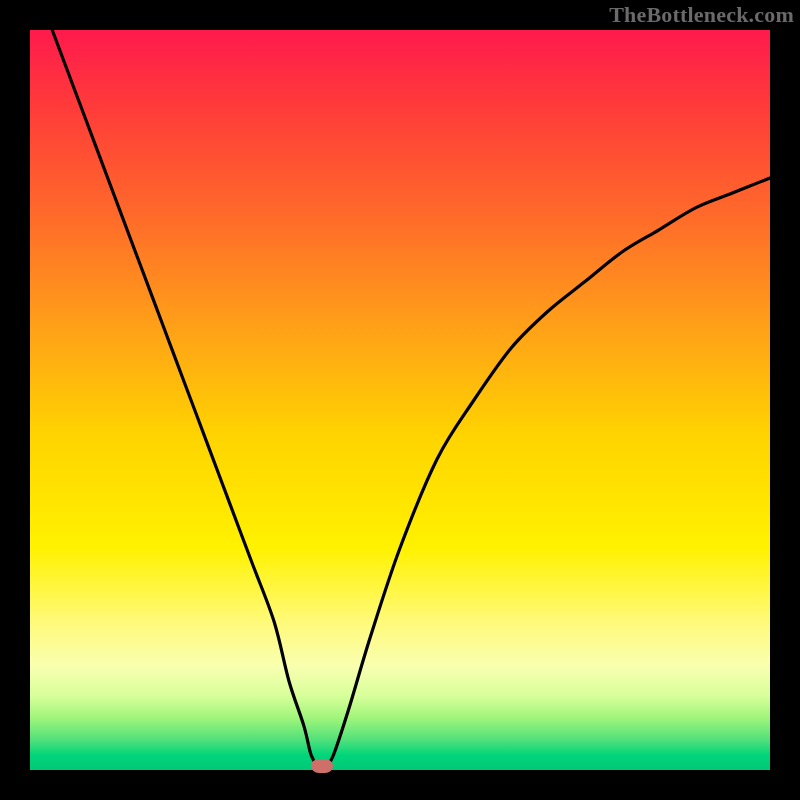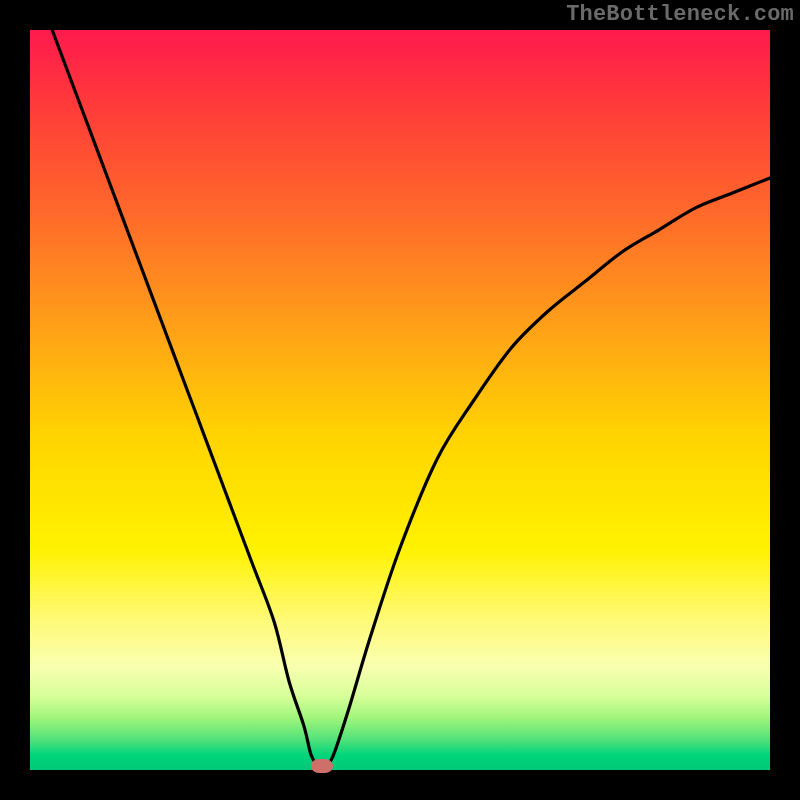--- a/index.html
+++ b/index.html
@@ -38,21 +38,21 @@
       #9ff57a 93%,
       #4fe07a 96%,
       #00d57a 98%,
       #00c878 100%
     );
   }
   .watermark {
     position: absolute;
     top: 2px;
     right: 6px;
-    font-family: Liberation Mono, monospace;
+    font-family: Liberation Serif, serif;
     font-size: 22px;
     font-weight: 600;
     color: #6a6a6a;
     letter-spacing: 0.2px;
     user-select: none;
   }
   svg.curve {
     position: absolute;
     left: 0;
     top: 0;

